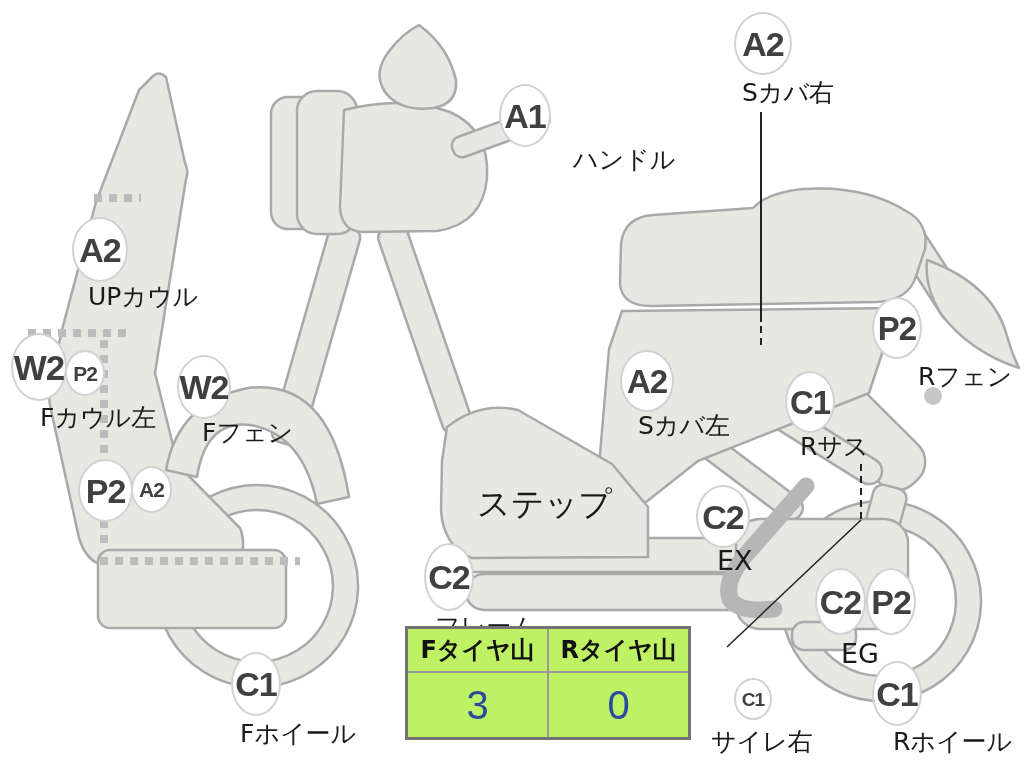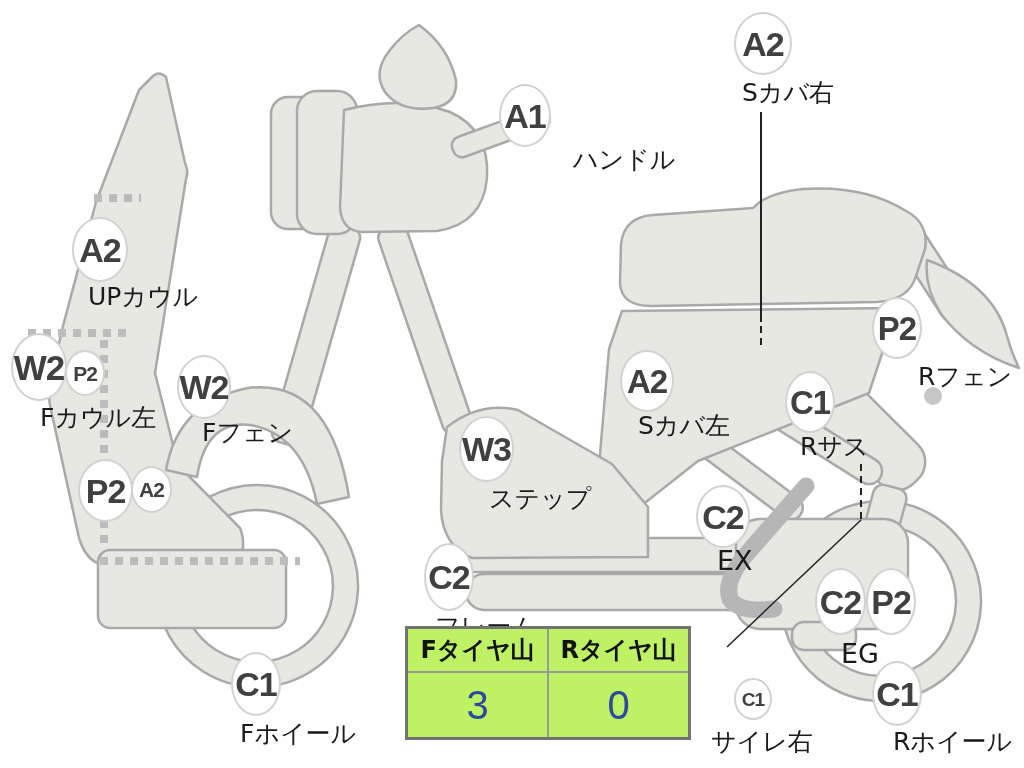--- a/index.html
+++ b/index.html
@@ -97,22 +97,21 @@
       <div class="marker-label" style="left: 742px; top: 79px; font-size: 25px;">Sカバ右</div>
       <div class="badge" style="left: 72px; top: 217px; width: 56px; height: 65px; font-size: 34px;">A2</div>
       <div class="marker-label" style="left: 88px; top: 283px; font-size: 25px;">UPカウル</div>
       <div class="badge" style="left: 11px; top: 333px; width: 56px; height: 68px; font-size: 35px;">W2</div>
       <div class="badge" style="left: 65px; top: 350px; width: 40px; height: 46px; font-size: 21px;">P2</div>
       <div class="marker-label" style="left: 30px; top: 404px; font-size: 25px; margin-left: 10px;">Fカウル左</div>
       <div class="badge" style="left: 177px; top: 355px; width: 54px; height: 64px; font-size: 34px;">W2</div>
       <div class="marker-label" style="left: 202px; top: 419px; font-size: 25px;">Fフェン</div>
       <div class="badge" style="left: 78px; top: 459px; width: 55px; height: 63px; font-size: 34px;">P2</div>
       <div class="badge" style="left: 131px; top: 466px; width: 41px; height: 47px; font-size: 21px;">A2</div>
-      <div class="badge" style="left: 459px; top: 416px; width: 55px; height: 66px; font-size: 34px;">W3</div>
-      <div class="marker-label" style="left: 477px; top: 485px; font-size: 25px; margin-left: 12px;">ステップ</div>
+      <div class="marker-label" style="left: 477px; top: 485px; font-size: 33px;">ステップ</div>
       <div class="badge" style="left: 620px; top: 350px; width: 54px; height: 62px; font-size: 33px;">A2</div>
       <div class="marker-label" style="left: 638px; top: 412px; font-size: 25px;">Sカバ左</div>
       <div class="badge" style="left: 872px; top: 297px; width: 50px; height: 62px; font-size: 33px;">P2</div>
       <div class="marker-label" style="left: 918px; top: 346px; font-size: 25px; margin-top: 17px;">Rフェン</div>
       <div class="badge" style="left: 785px; top: 371px; width: 50px; height: 62px; font-size: 33px;">C1</div>
       <div class="marker-label" style="left: 800px; top: 433px; font-size: 25px;">Rサス</div>
       <div class="badge" style="left: 696px; top: 485px; width: 54px; height: 63px; font-size: 34px;">C2</div>
       <div class="marker-label" style="left: 717px; top: 545px; font-size: 27px;">EX</div>
       <div class="badge" style="left: 424px; top: 543px; width: 50px; height: 68px; font-size: 34px;">C2</div>
       <div class="marker-label" style="left: 435px; top: 613px; font-size: 25px;">フレーム</div>

